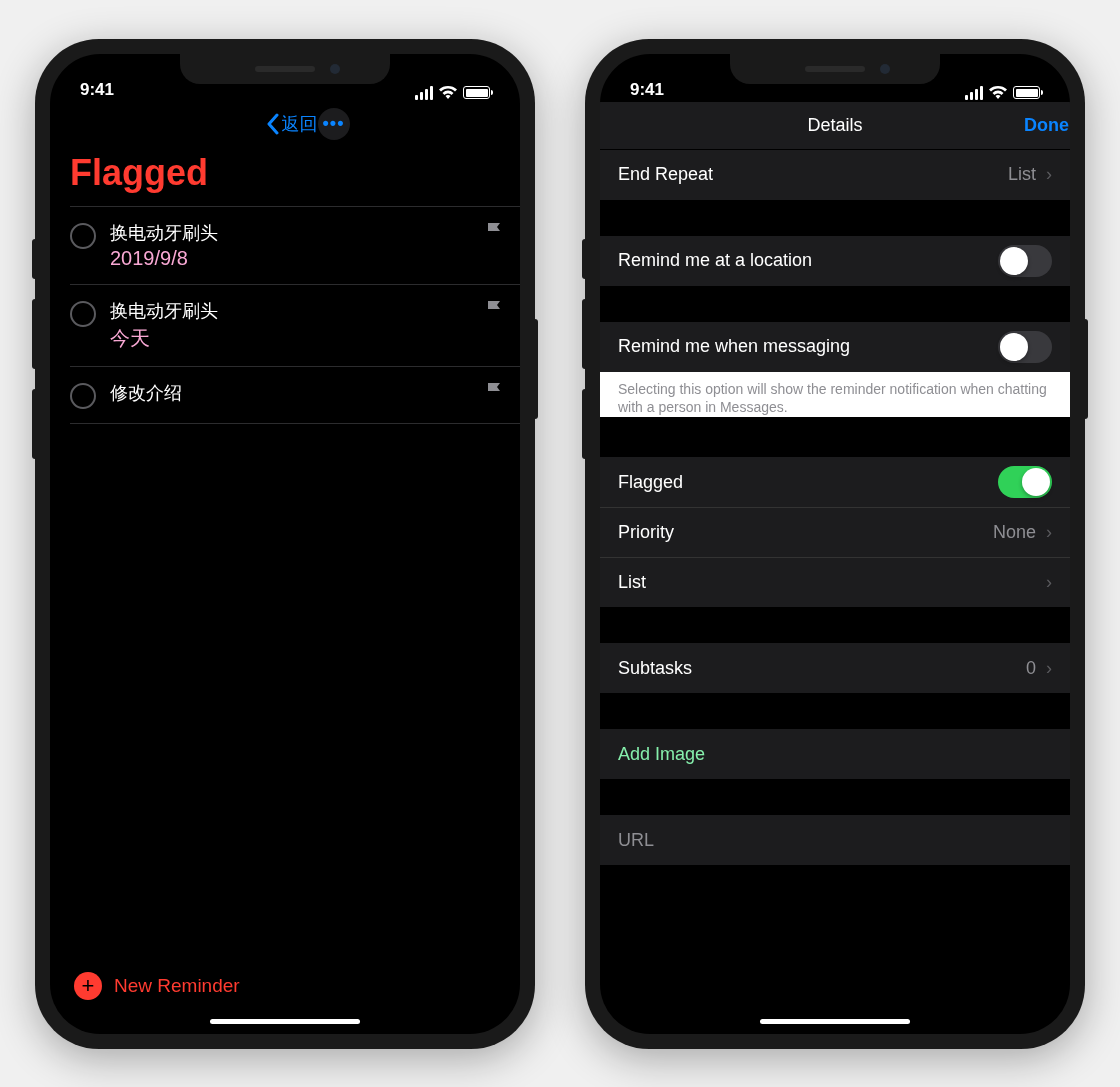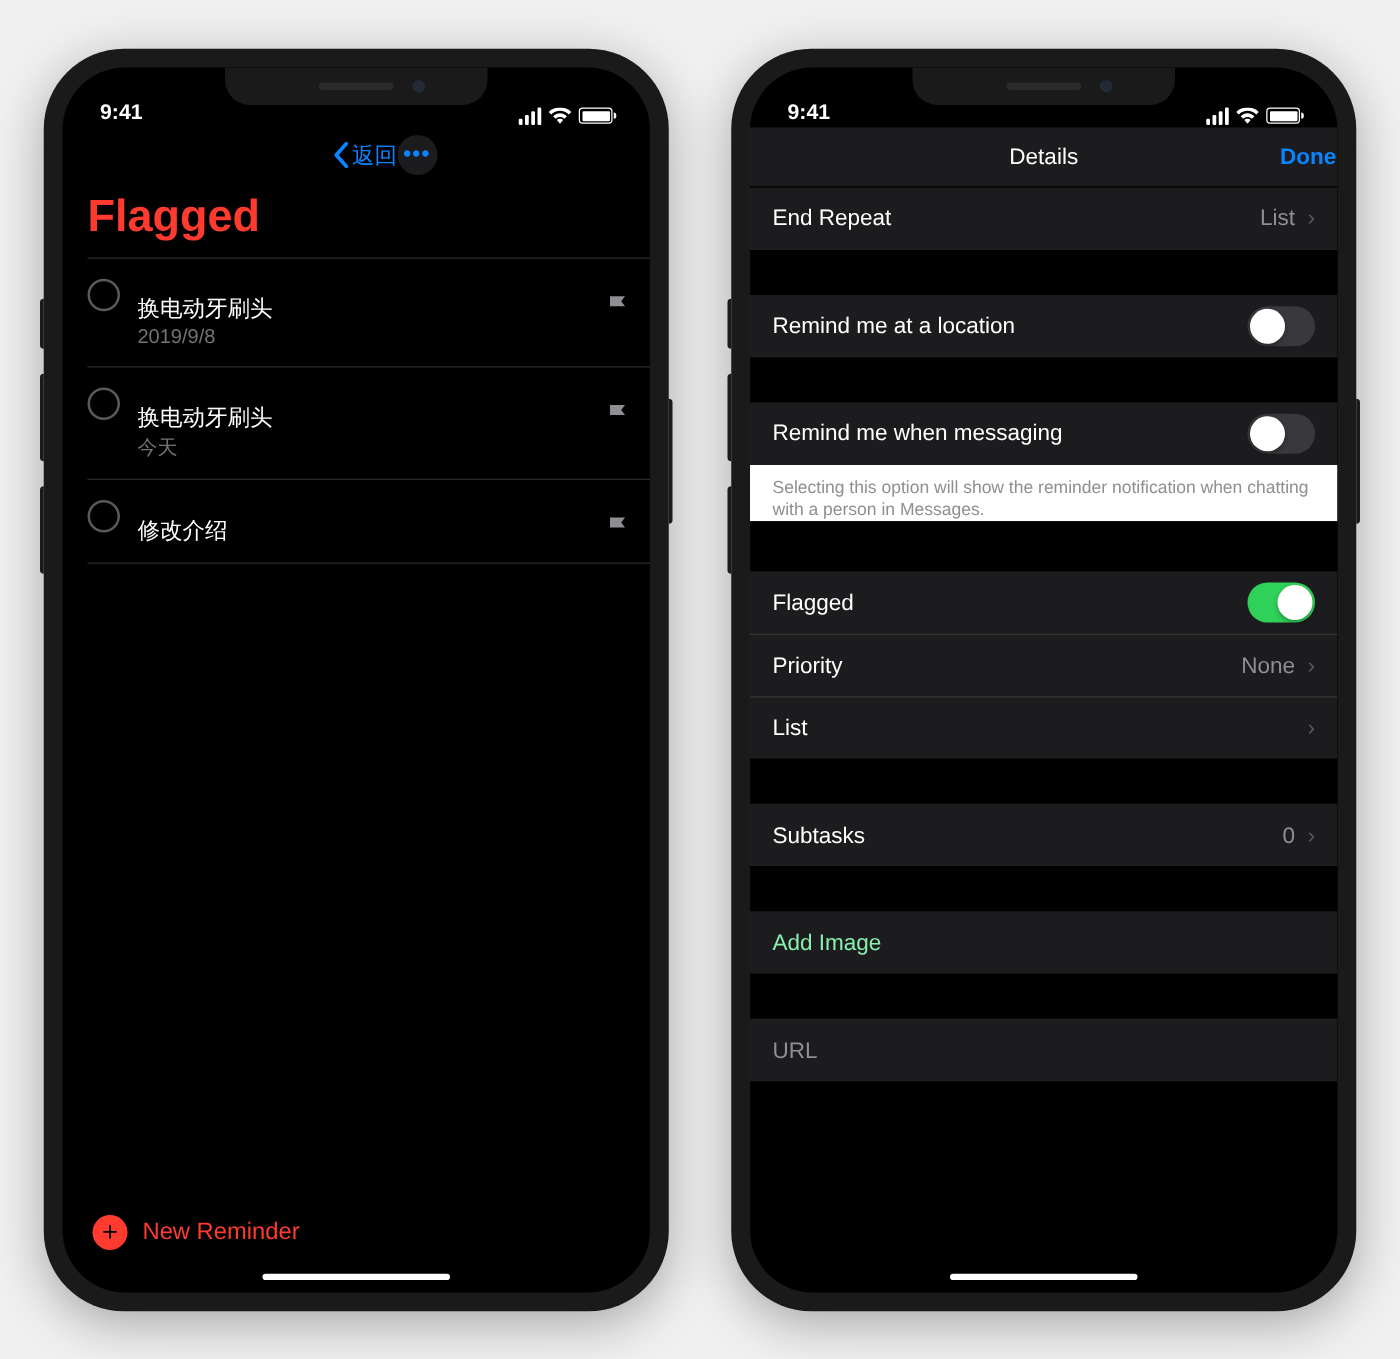--- a/index.html
+++ b/index.html
@@ -66,24 +66,24 @@
   .title1 { color: #ff3b30; font-size: 36px; font-weight: 700; padding: 6px 20px 12px; }
   .list { padding-left: 20px; }
   .item {
     display: flex; align-items: flex-start; padding: 14px 0; gap: 14px;
   }
   .item-wrap { border-bottom: 0.5px solid #2c2c2e; }
   .item-wrap:first-child { border-top: 0.5px solid #2c2c2e; }
   .radio {
     width: 26px; height: 26px; border: 2px solid #5a5a5e; border-radius: 50%; flex-shrink: 0; margin-top: 2px;
   }
-  .item-body { flex: 1; padding-right: 18px; display: flex; justify-content: space-between; margin-top: 14px; }
+  .item-body { flex: 1; padding-right: 18px; display: flex; justify-content: space-between; }
   .item-text { display: flex; flex-direction: column; gap: 2px; }
   .item-title { color: #fff; font-size: 18px; }
-  .item-sub { color: #737373; font-size: 16px; }
+  .item-sub { color: #f9a8d4; font-size: 20px; }
   .flag-icon { color: #8e8e93; }
   .new-reminder {
     position: absolute; bottom: 34px; left: 24px; display: flex; align-items: center; gap: 12px;
     color: #ff3b30; font-size: 19px; font-weight: 500;
   }
   .plus-circle {
     width: 28px; height: 28px; background: #ff3b30; border-radius: 50%; color: #000;
     display: flex; align-items: center; justify-content: center; font-size: 22px; font-weight: 400;
   }
   .home-ind {

